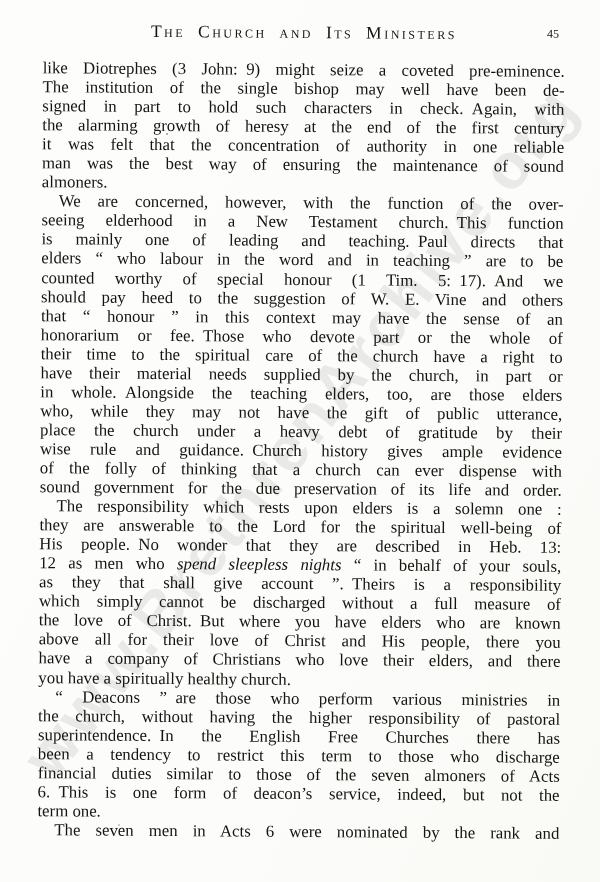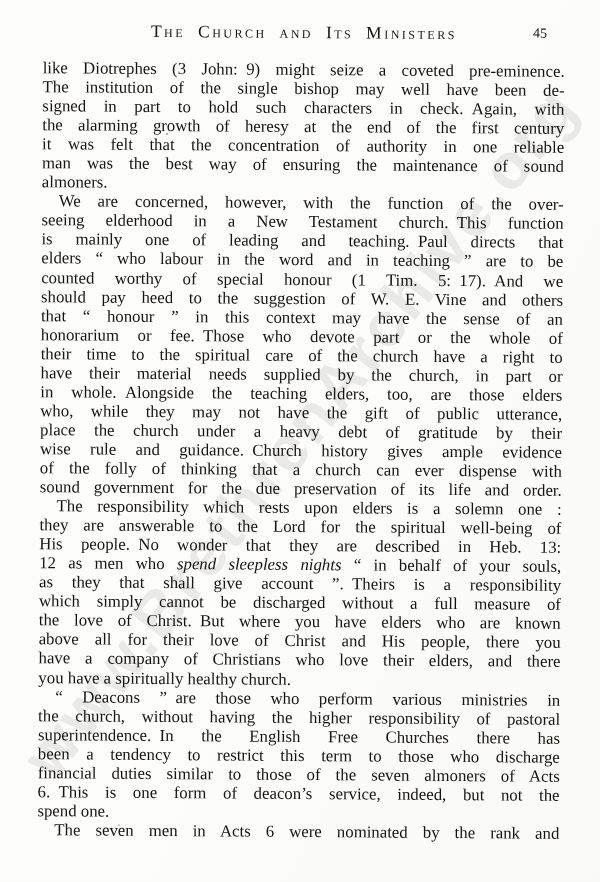--- a/index.html
+++ b/index.html
@@ -24,21 +24,21 @@
   .content {
     position:absolute; left:43px; top:21px; width:522px;
     transform:rotate(0.4deg); transform-origin:261px 0;
   }
   .header { position:relative; height:22px; line-height:22px; margin-bottom:17px; }
   .title {
     display:block; text-align:center;
     font-variant:small-caps; font-size:17.5px;
     letter-spacing:2.5px; word-spacing:6px;
   }
-  .pagenum { position:absolute; right:18px; top:0; font-size:14px; }
+  .pagenum { position:absolute; right:6px; top:0; font-size:12px; }
   .bodytext { font-size:16.8px; line-height:19.05px; }
   .line { text-align:justify; text-align-last:justify; text-justify:inter-word; }
   .line.end { text-align-last:left; }
   .line.ind { text-indent:17px; }
   .it { font-style:italic; }
   .speck { position:absolute; background:#4a463f; border-radius:50%; opacity:.55; }
 </style>
 </head>
 <body>
 
@@ -83,20 +83,20 @@
         <div class="line"><span>the love of Christ. But where you have elders who are known</span></div>
         <div class="line"><span>above all for their love of Christ and His people, there you</span></div>
         <div class="line"><span>have a company of Christians who love their elders, and there</span></div>
         <div class="line end"><span>you have a spiritually healthy church.</span></div>
         <div class="line ind"><span>“ Deacons ” are those who perform various ministries in</span></div>
         <div class="line"><span>the church, without having the higher responsibility of pastoral</span></div>
         <div class="line"><span>superintendence. In the English Free Churches there has</span></div>
         <div class="line"><span>been a tendency to restrict this term to those who discharge</span></div>
         <div class="line"><span>financial duties similar to those of the seven almoners of Acts</span></div>
         <div class="line"><span>6. This is one form of deacon’s service, indeed, but not the</span></div>
-        <div class="line end"><span>spend one.</span></div>
+        <div class="line end"><span>term one.</span></div>
         <div class="line ind"><span>The seven men in Acts 6 were nominated by the rank and</span></div>
       </div>
   </div>
 
   <div class="speck" style="left:166px;top:133px;width:2px;height:2px;"></div>
   <div class="speck" style="left:118px;top:824px;width:2px;height:2px;opacity:.35;"></div>
 </div>
 
 </body></html>

